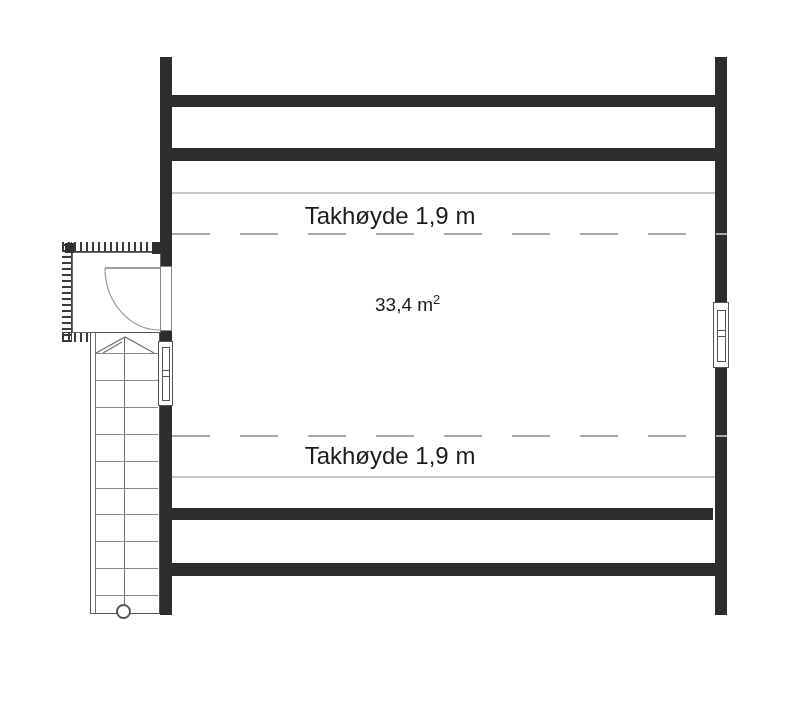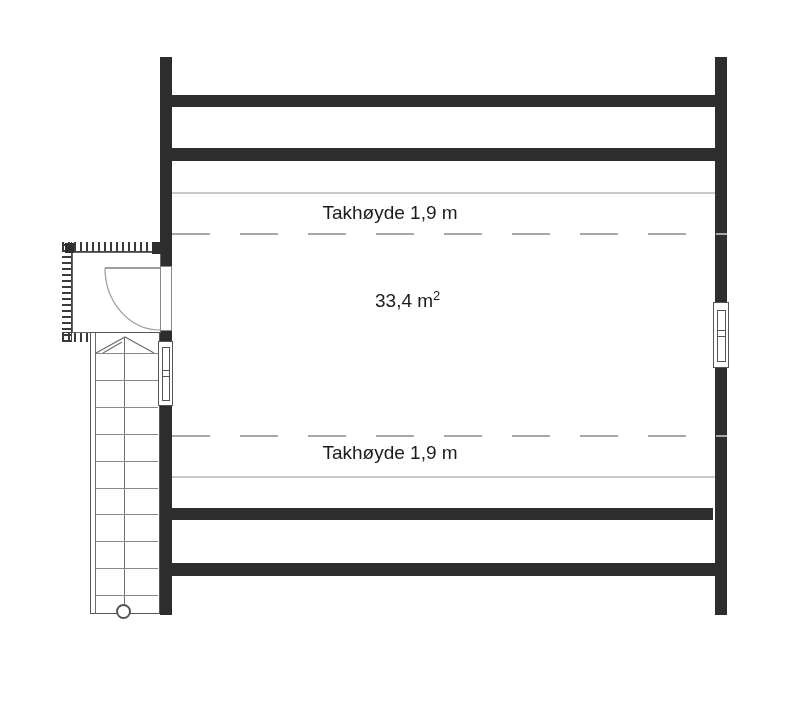--- a/index.html
+++ b/index.html
@@ -18,24 +18,24 @@
     font-family:"Liberation Sans","DejaVu Sans",sans-serif;color:var(--text);
     overflow:hidden;
   }
   .wall{position:absolute;background:var(--wall);}
   .thinline{position:absolute;height:2px;background:var(--thin);}
   .dashline{
     position:absolute;height:2px;
     background:repeating-linear-gradient(90deg,var(--dash) 0 38px,transparent 38px 68px);
   }
   .lbl{position:absolute;white-space:nowrap;}
-  .takhoyde{left:285px;width:210px;text-align:center;font-size:19px;}
+  .takhoyde{left:285px;width:210px;text-align:center;font-size:24px;}
   .room-label{left:375px;top:285px;text-align:left;}
   .room-name{font-size:23px;line-height:26px;display:block;}
-  .room-area{font-size:19px;line-height:22px;display:block;}
+  .room-area{font-size:19px;line-height:30px;display:block;}
   .room-area sup{font-size:13px;}
   
   .vestibule{position:absolute;left:62px;top:242px;width:108px;height:100px;}
   .hatch-h{background:repeating-linear-gradient(90deg,#3a3a3a 0 2px,transparent 2px 6px);}
   .hatch-v{background:repeating-linear-gradient(0deg,#3a3a3a 0 2px,transparent 2px 6px);}
   .vest-top{position:absolute;left:0;top:0;width:100px;height:9px;border-bottom:1px solid #444;}
   .vest-left{position:absolute;left:0;top:0;width:9px;height:100px;border-right:1px solid #444;}
   .vest-bottom{position:absolute;left:0;top:90px;width:30px;height:9px;border-top:1px solid #444;}
   .vest-inner{position:absolute;left:10px;top:10px;width:87px;height:79px;border:1px solid #666;}
   .vest-corner{position:absolute;background:#2f2f2f;}

